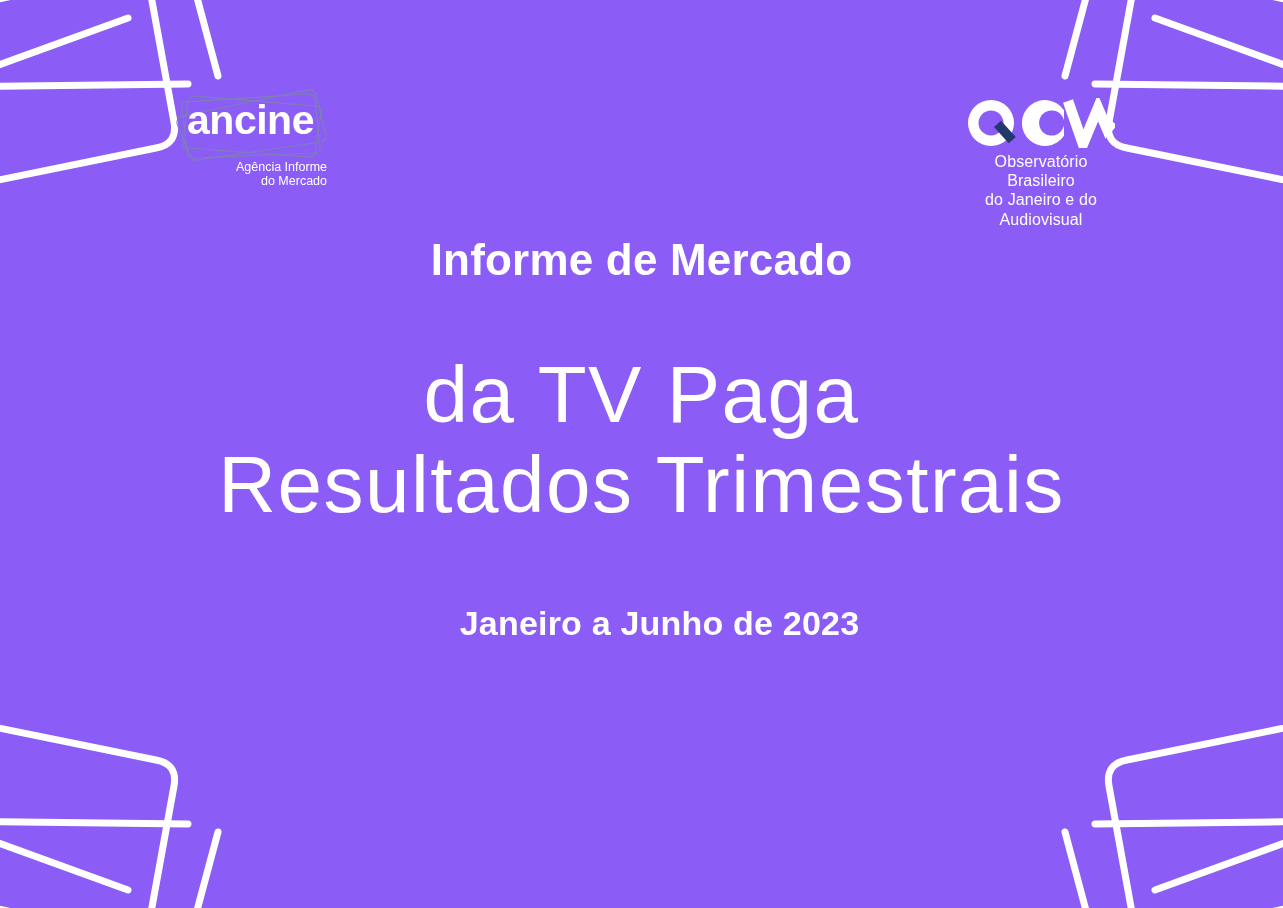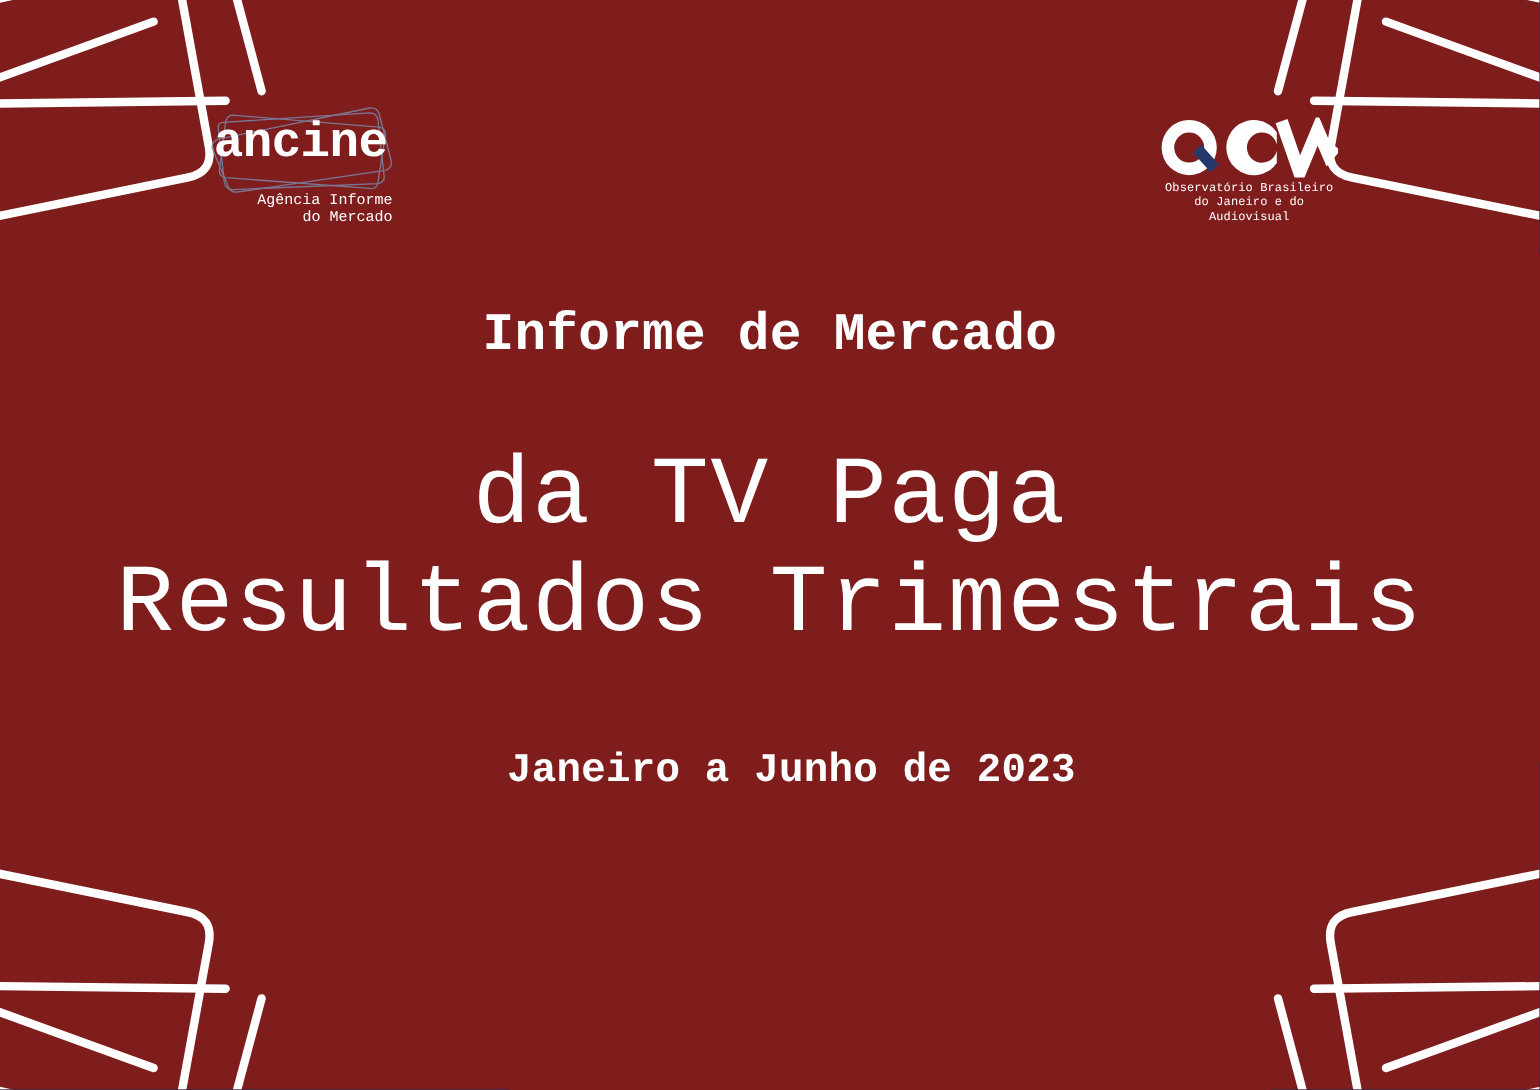--- a/index.html
+++ b/index.html
@@ -7,24 +7,23 @@
     padding: 0;
     background: #1f3461;
   }
   body {
     font-family: "Liberation Sans", sans-serif;
   }
   #slide {
     position: relative;
     width: 1283px;
     height: 908px;
-    background: #7f1d1d;
+    background: #8b5cf6;
     overflow: hidden;
     color: #ffffff;
-    font-family: Liberation Mono, monospace;
   }
 
   
   .corner {
     position: absolute;
     width: 330px;
     height: 300px;
     pointer-events: none;
   }
   .corner svg { display: block; overflow: visible; }
@@ -86,34 +85,33 @@
     width: 148px;
   }
   .oca-mark {
     height: 50px;
     width: 148px;
     display: block;
   }
   .oca-sub {
     margin-top: 4px;
     text-align: center;
-    font-size: 10px;
+    font-size: 16px;
     line-height: 1.2;
     color: #ffffff;
     letter-spacing: 0.1px;
   }
 
   
   .content {
     position: absolute;
     left: 0;
     right: 0;
     top: 236px;
     text-align: center;
-    margin-top: 20px;
   }
   .kicker {
     font-size: 44px;
     font-weight: bold;
     letter-spacing: 0.2px;
     line-height: 1.1;
     color: #ffffff;
   }
   .headline {
     margin-top: 66px;

